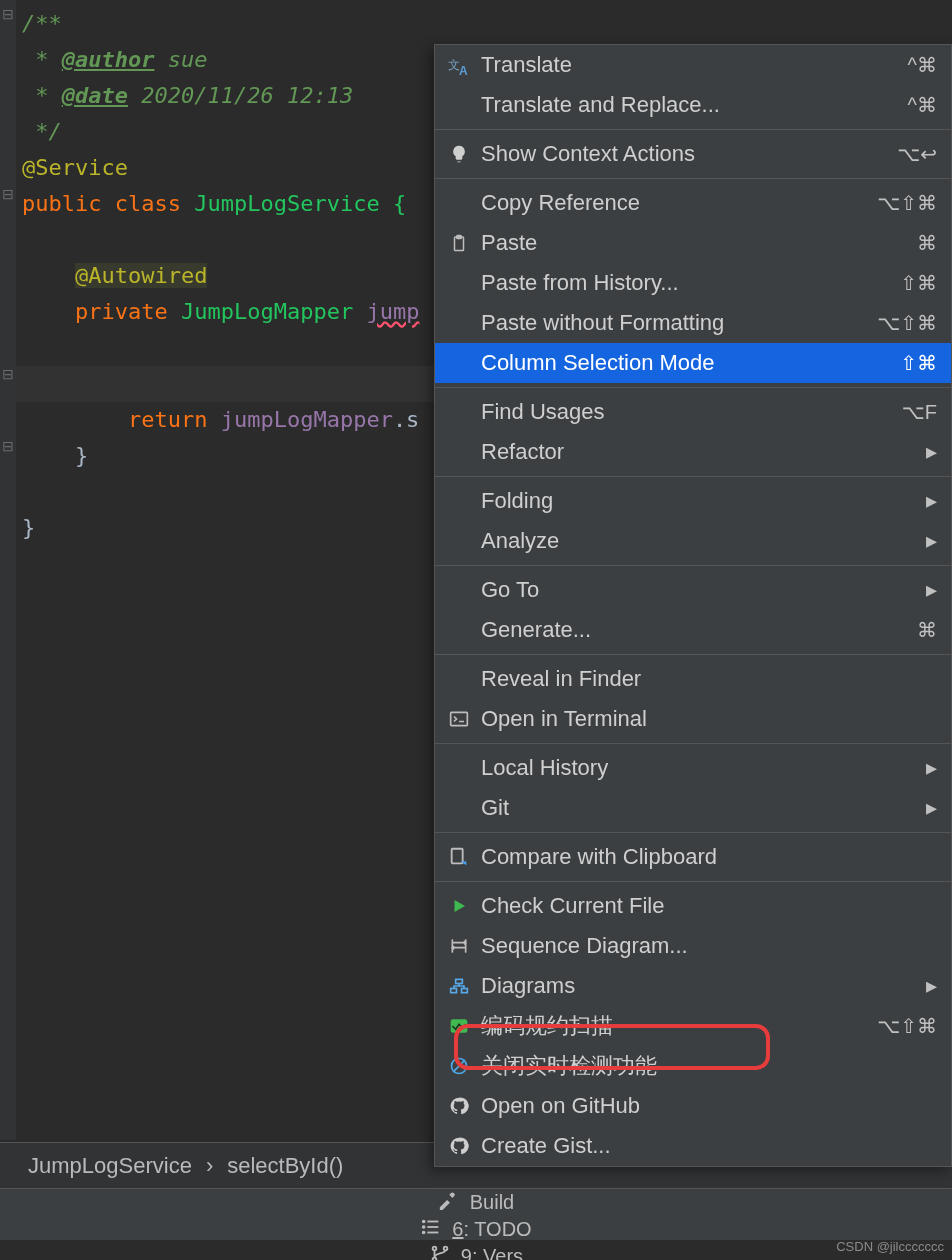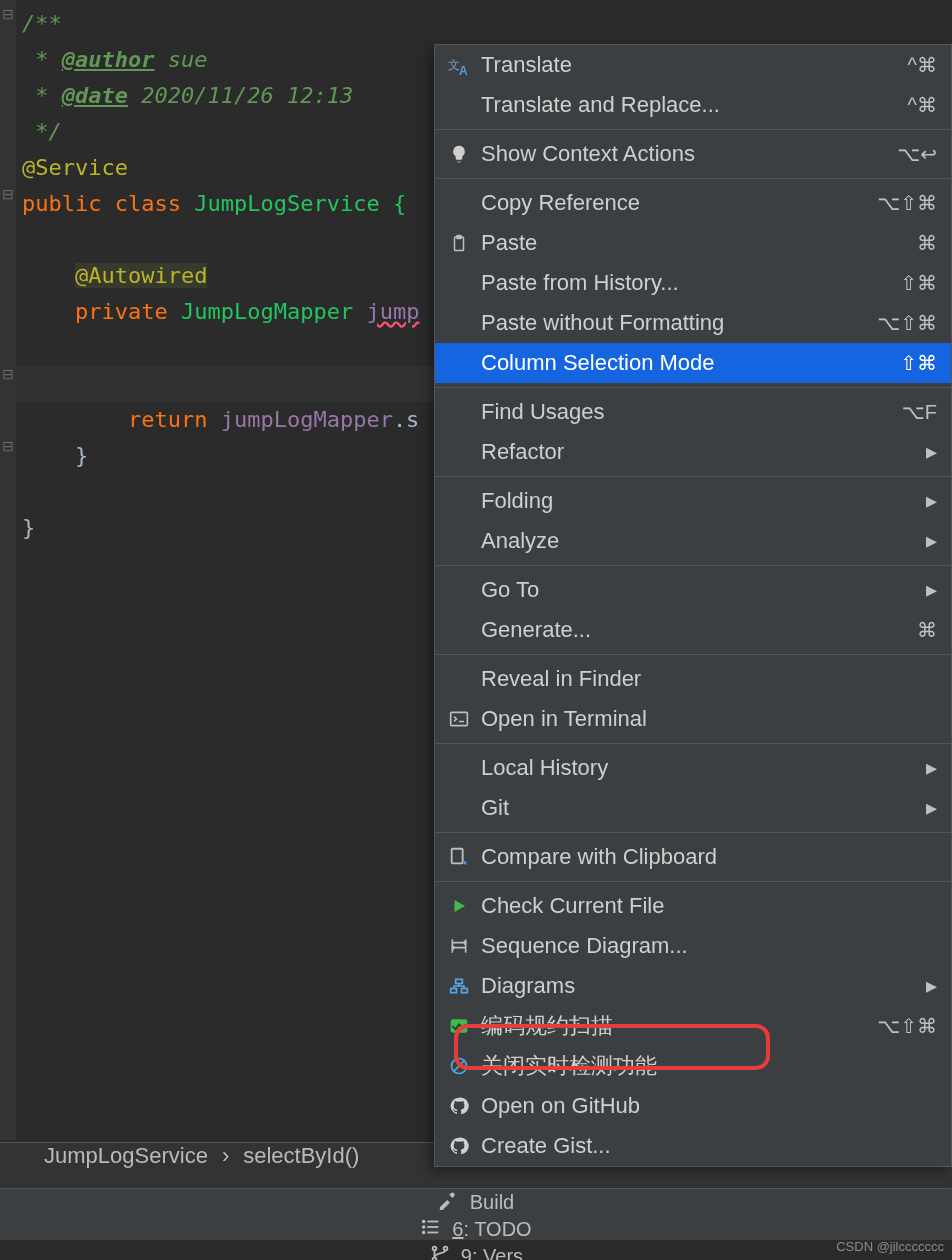--- a/index.html
+++ b/index.html
@@ -55,21 +55,22 @@
     top: calc(6px + 36px*10);
     background:#323232;
   }
   .breadcrumbs {
     position:absolute;
     left:0; right:0;
     top:1142px;
     height:46px;
     background:#313335;
     display:flex;
-    padding-left:44px;
+    align-items:center;
+    padding-left:28px;
     color:#bbbbbb;
     font-size:22px;
     font-family: Arial, sans-serif;
     border-top:1px solid #555;
   }
   .breadcrumbs span { color:#bababa; }
   .chev { color:#777; padding:0 14px; }
   .toolwin {
     position:absolute;
     left:0; right:0;

